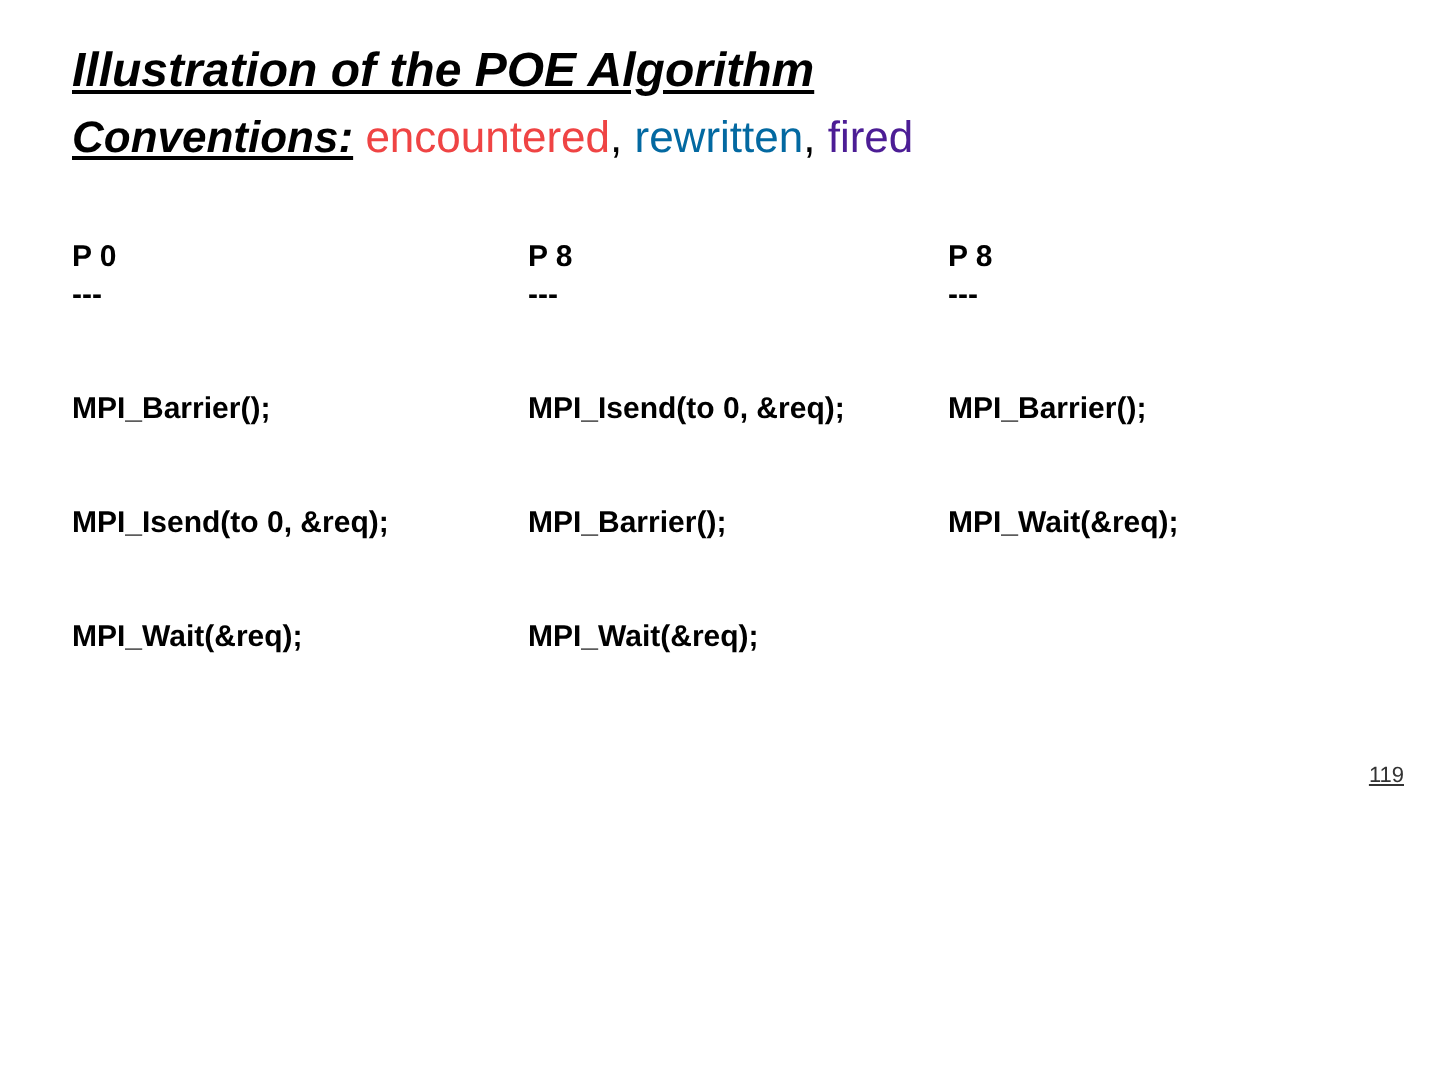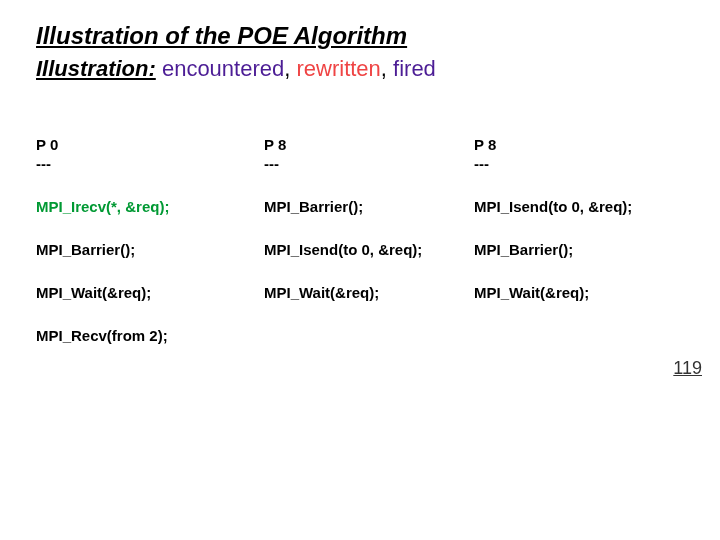--- a/index.html
+++ b/index.html
@@ -31,89 +31,87 @@
     position: absolute;
     left: 36px;
     top: 56px;
     font-size: 22px;
   }
   .subtitle .conv {
     font-weight: bold;
     font-style: italic;
     text-decoration: underline;
   }
-  .subtitle .enc { color: #4c1d95; }
-  .subtitle .rew { color: #ef4444; }
+  .subtitle .enc { color: #ef4444; }
+  .subtitle .rew { color: #0369a1; }
   .subtitle .fir { color: #4c1d95; }
 
   .table {
     position: absolute;
     left: 36px;
-    top: 136px;
+    top: 120px;
     width: 648px;
     display: grid;
     grid-template-columns: 228px 210px 210px;
-    row-gap: 26px;
+    row-gap: 40px;
     font-size: 15px;
     font-weight: bold;
   }
   .cell { white-space: nowrap; }
   .dashes { display: block; margin-top: 2px; }
   .green { color: #009933; }
 
   .page-num {
     position: absolute;
     right: 18px;
-    bottom: 16px;
-    font-size: 18px;
+    bottom: 1px;
+    font-size: 11px;
     color: #333;
     text-decoration: underline;
   }
 </style>
 </head>
 <body>
 
 <div class="slide">
 
   <div class="title">Illustration of the POE Algorithm</div>
 
   <div class="subtitle">
-    <span class="conv">Illustration:</span>
+    <span class="conv">Conventions:</span>
     <span> </span>
     <span class="enc">encountered</span><span>, </span><span class="rew">rewritten</span><span>, </span><span class="fir">fired</span>
   </div>
 
   <div class="table">
 
     <div class="cell">
       <span>P 0</span>
       <span class="dashes">---</span>
     </div>
     <div class="cell">
       <span>P 8</span>
       <span class="dashes">---</span>
     </div>
     <div class="cell">
       <span>P 8</span>
       <span class="dashes">---</span>
     </div>
 
-    <div class="cell green">MPI_Irecv(*, &amp;req);</div>
     <div class="cell">MPI_Barrier();</div>
     <div class="cell">MPI_Isend(to 0, &amp;req);</div>
 
     <div class="cell">MPI_Barrier();</div>
     <div class="cell">MPI_Isend(to 0, &amp;req);</div>
     <div class="cell">MPI_Barrier();</div>
 
     <div class="cell">MPI_Wait(&amp;req);</div>
     <div class="cell">MPI_Wait(&amp;req);</div>
     <div class="cell">MPI_Wait(&amp;req);</div>
 
-    <div class="cell">MPI_Recv(from 2);</div>
     <div class="cell"></div>
     <div class="cell"></div>
 
   </div>
 
   <div class="page-num">119</div>
 
 </div>
 
 </body></html>

